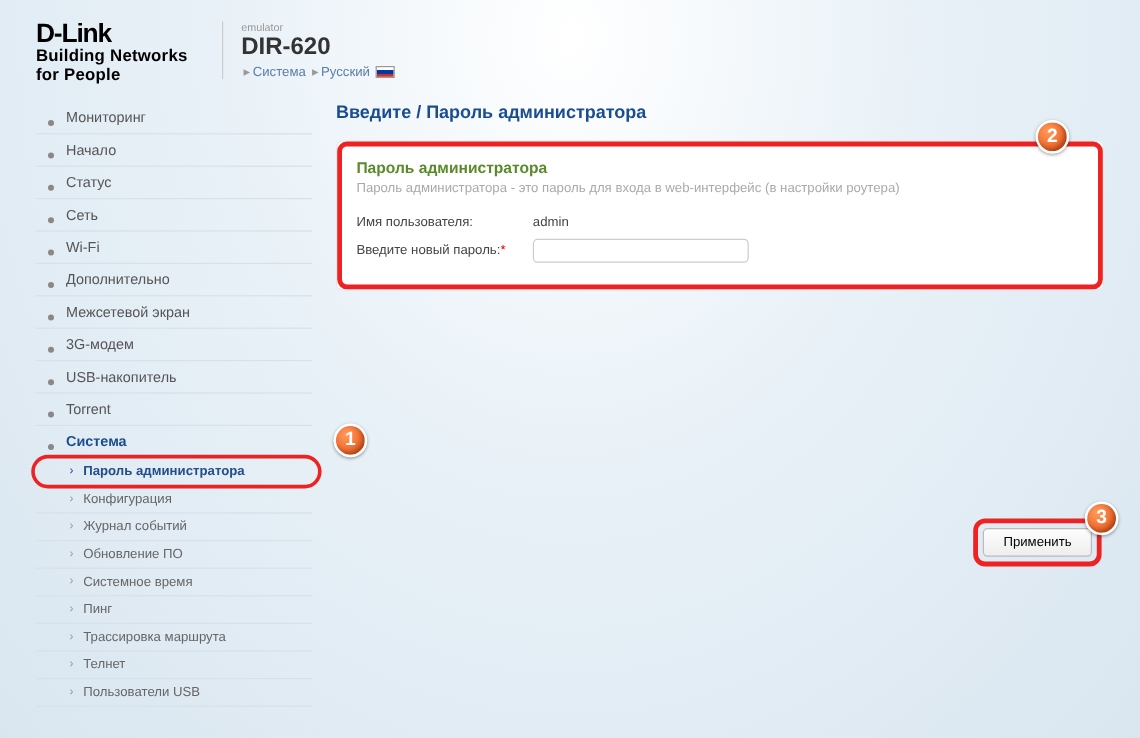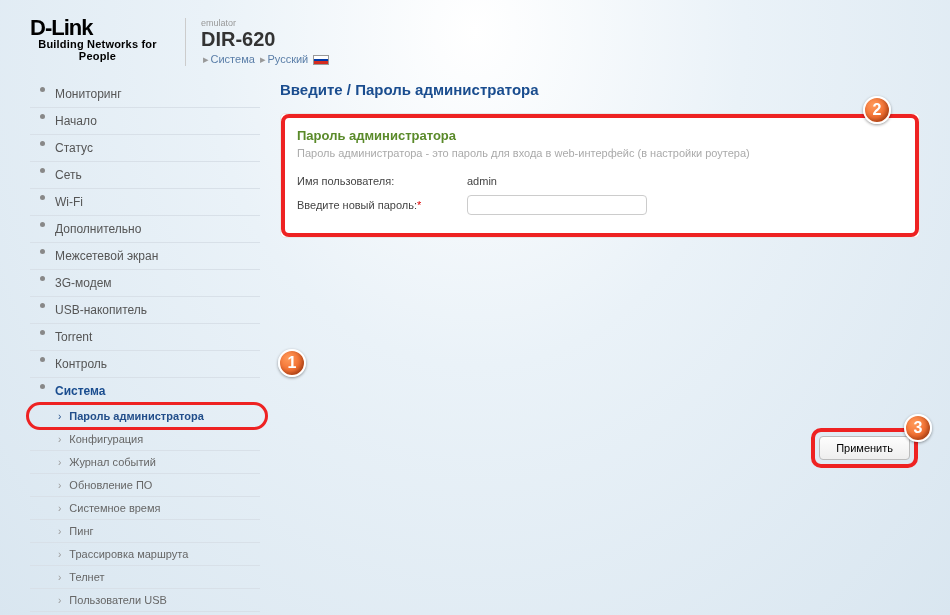--- a/index.html
+++ b/index.html
@@ -1,52 +1,52 @@
 <!DOCTYPE html>
 <html><head>
 <meta charset="utf-8">
 <style>
 * { margin: 0; padding: 0; box-sizing: border-box; }
 body { font-family: Arial, sans-serif; font-size: 12px; background: #f0f4f8; width: 950px; height: 615px; overflow: hidden; }
 .page { background: radial-gradient(ellipse at 50% 5%, #ffffff 0%, #eaf2f8 40%, #d9e6f0 100%); min-height: 615px; padding: 10px 30px; }
 .header { display: flex; align-items: flex-start; padding: 8px 0 15px; }
 .logo { width: 135px; }
 .logo-main { font-size: 22px; font-weight: 900; letter-spacing: -1px; color: #000; line-height: 0.9; }
-.logo-sub { font-size: 11px; font-weight: bold; color: #000; letter-spacing: 0.2px; text-align: center; }
+.logo-sub { font-size: 14px; font-weight: bold; color: #000; letter-spacing: 0.2px; }
 .model-block { margin-left: 20px; border-left: 1px solid #ccc; padding-left: 15px; }
 .emulator { font-size: 9px; color: #999; }
 .model { font-size: 20px; font-weight: bold; color: #333; }
 .crumbs { font-size: 11px; color: #5a7ea8; margin-top: 2px; }
 .crumbs a { color: #5a7ea8; text-decoration: none; }
 .crumbs .sep { color: #999; margin: 0 2px; }
 .flag { display: inline-block; width: 16px; height: 10px; vertical-align: middle; margin-left: 2px; background: linear-gradient(to bottom, #fff 0 33%, #0039a6 33% 66%, #d52b1e 66% 100%); border: 1px solid #999; }
 .layout { display: flex; gap: 20px; }
 .sidebar { width: 230px; }
-.nav-item { border-bottom: 1px solid #d8e0e8; padding: 6px 4px 6px 10px; display: flex; align-items: flex-start; cursor: pointer; }
+.nav-item { border-bottom: 1px solid #d8e0e8; padding: 6px 4px 6px 10px; display: flex; align-items: flex-end; cursor: pointer; }
 .nav-item .bullet { width: 5px; height: 5px; background: #888; border-radius: 50%; margin-right: 10px; flex-shrink: 0; }
 .nav-item .label { color: #555; font-size: 12px; }
 .nav-item.active .label { color: #1a4d8f; font-weight: bold; }
 .sub-item { padding: 5px 4px 5px 28px; border-bottom: 1px solid #d8e0e8; display: flex; align-items: center; cursor: pointer; position: relative; }
 .sub-item .chev { color: #999; font-size: 10px; margin-right: 8px; }
 .sub-item .label { color: #666; font-size: 11px; }
 .sub-item.active .label { color: #224e8a; font-weight: bold; }
 .sub-item.active .chev { color: #224e8a; }
 .highlight-1 { position: relative; }
 .highlight-1::before { content: ""; position: absolute; left: -4px; right: -8px; top: -3px; bottom: -3px; border: 3px solid #e22; border-radius: 14px; pointer-events: none; }
 .main { flex: 1; position: relative; }
 .search-box { position: relative; margin-bottom: 15px; }
 .search-box input { width: 100%; padding: 8px 30px 8px 12px; border: 1px solid #d0d0d0; border-radius: 6px; font-size: 12px; color: #999; font-style: italic; background: #fff; }
 .search-box .mag { position: absolute; right: 10px; top: 6px; color: #888; font-size: 15px; }
 .page-title { color: #1a4d8f; font-size: 15px; font-weight: bold; margin-bottom: 15px; }
 .panel { border: 1px solid #e8e8e8; border-radius: 5px; padding: 14px 16px; background: #fff; position: relative; }
 .panel-highlight { position: absolute; left: 0; right: 0; top: 0; bottom: 0; border: 4px solid #e22; border-radius: 8px; pointer-events: none; }
 .panel-title { color: #5a8a2a; font-size: 13px; font-weight: bold; margin-bottom: 4px; }
 .panel-desc { color: #aaa; font-size: 11px; margin-bottom: 16px; }
 .field-row { display: flex; align-items: center; margin-bottom: 8px; }
-.field-label { width: 170px; color: #444; font-size: 11px; }
+.field-label { width: 147px; color: #444; font-size: 11px; }
 .field-value { color: #444; font-size: 11px; }
 .field-row input { border: 1px solid #ccc; border-radius: 4px; padding: 3px 6px; width: 180px; font-size: 11px; }
 .req { color: #d00; }
 .apply-wrap { position: absolute; right: 10px; top: 355px; }
 .apply-wrap::before { content: ""; position: absolute; left: -8px; right: -8px; top: -8px; bottom: -8px; border: 4px solid #e22; border-radius: 10px; pointer-events: none; }
 .apply-btn { background: linear-gradient(#fdfdfd, #eee); border: 1px solid #bbb; border-radius: 4px; padding: 5px 16px; font-size: 11px; cursor: pointer; }
 .badge { position: absolute; width: 28px; height: 28px; background: radial-gradient(circle at 35% 30%, #ff9a5a, #e84b0f); border: 2px solid #fff; border-radius: 50%; box-shadow: 0 1px 3px rgba(0,0,0,.4), inset -2px -2px 4px rgba(0,0,0,.3); color: #fff; font-weight: bold; font-size: 16px; display: flex; align-items: center; justify-content: center; z-index: 10; }
 .badge-1 { left: 248px; top: 268px; }
 .badge-2 { right: 28px; top: -18px; }
 .badge-3 { right: -22px; top: -22px; }
@@ -108,24 +108,20 @@
           <span class="label">3G-модем</span>
         </div>
       <div class="nav-item">
           <span class="bullet"></span>
           <span class="label">USB-накопитель</span>
         </div>
       <div class="nav-item">
           <span class="bullet"></span>
           <span class="label">Torrent</span>
         </div>
-      <div class="nav-item">
-          <span class="bullet"></span>
-          <span class="label">Контроль</span>
-        </div>
       <div class="nav-item active">
           <span class="bullet"></span>
           <span class="label">Система</span>
         </div>
 
       <div class="sub-item active highlight-1">
           <span class="chev">›</span>
           <span class="label">Пароль администратора</span>
         </div>
       <div class="sub-item">

